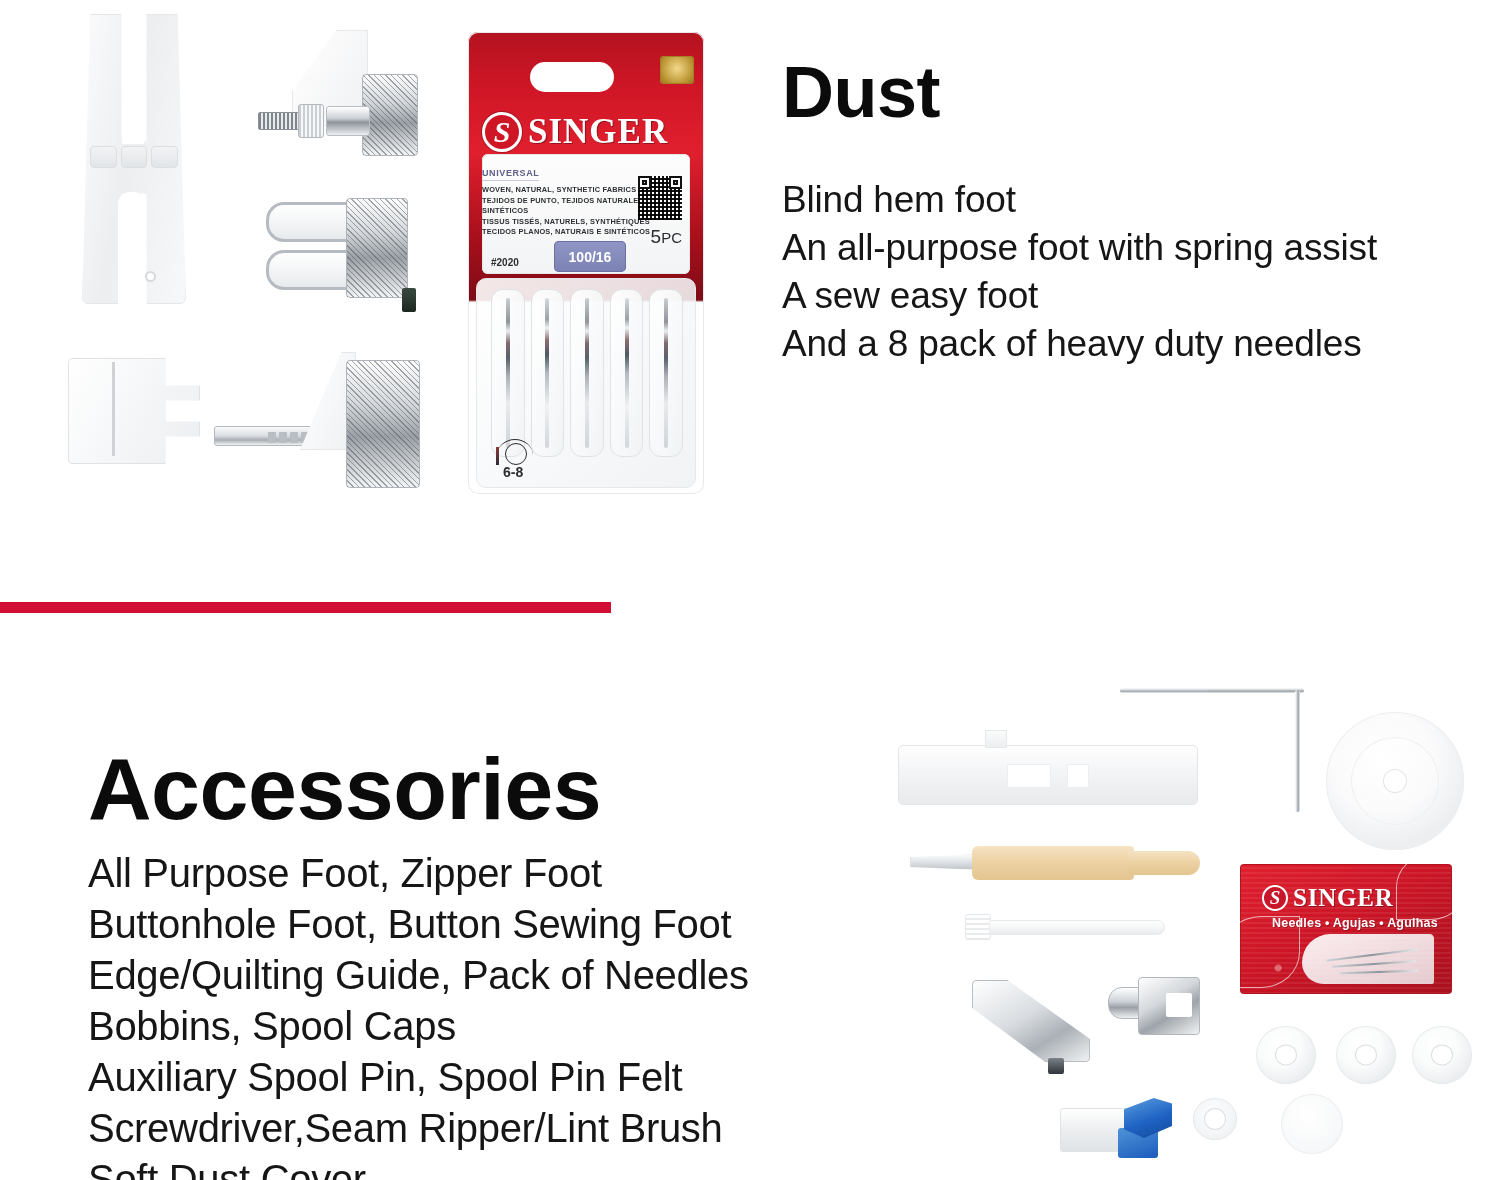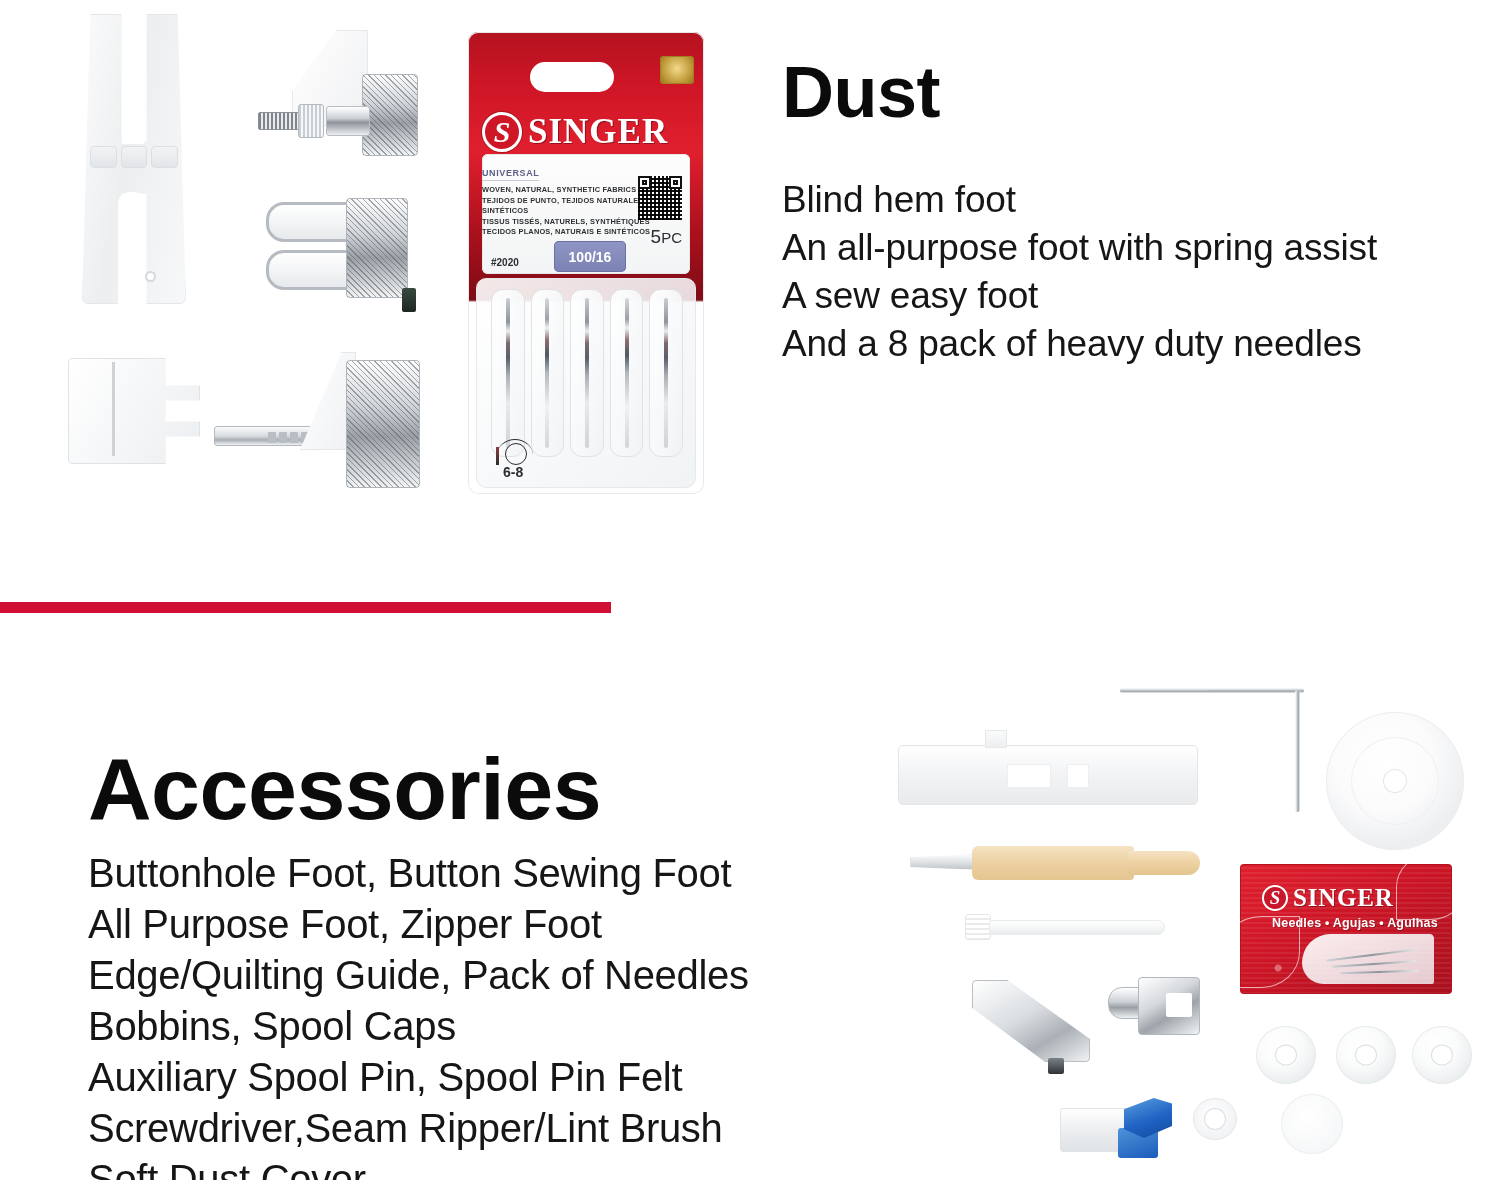--- a/index.html
+++ b/index.html
@@ -542,22 +542,22 @@
     <div>A sew easy foot</div>
     <div>And a 8 pack of heavy duty needles</div>
   </div>
 
   <div class="divider"></div>
 
   <div class="acc-text">
     <h1 class="sec-title acc-title">Accessories</h1>
   </div>
   <div class="list acc-list">
+    <div>All Purpose Foot, Zipper Foot</div>
     <div>Buttonhole Foot, Button Sewing Foot</div>
-    <div>All Purpose Foot, Zipper Foot</div>
     <div>Edge/Quilting Guide, Pack of Needles</div>
     <div>Bobbins, Spool Caps</div>
     <div>Auxiliary Spool Pin, Spool Pin Felt</div>
     <div>Screwdriver,Seam Ripper/Lint Brush</div>
     <div>Soft Dust Cover</div>
   </div>
 
   <div class="art buttonhole-foot">
     <div class="bh-tab"></div>
     <div class="bh-win1"></div>

